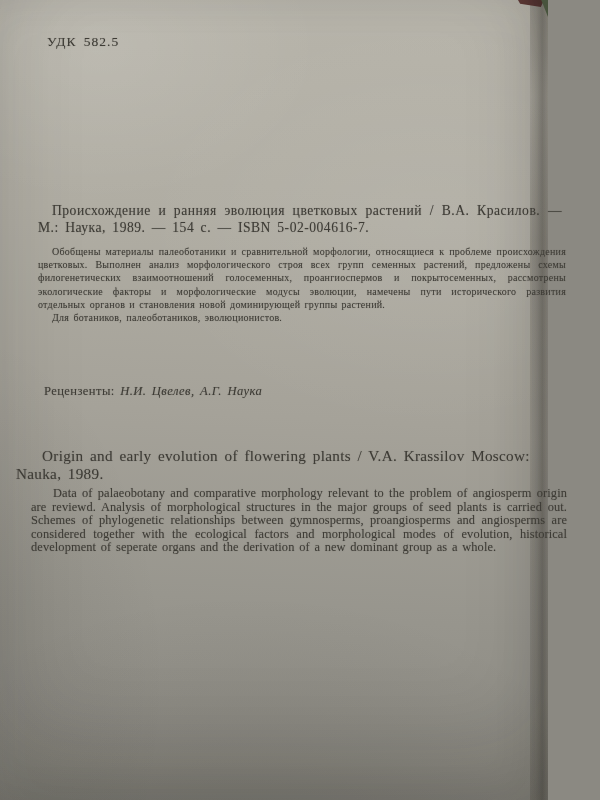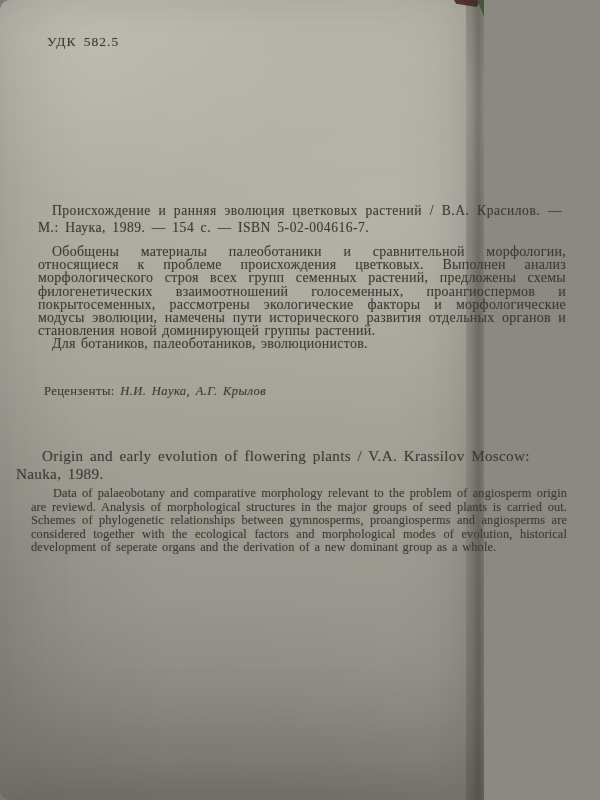--- a/index.html
+++ b/index.html
@@ -6,31 +6,30 @@
     margin: 0;
     padding: 0;
     width: 600px;
     height: 800px;
     overflow: hidden;
     background: #8b8982;
   }
 
   .photo {
     position: relative;
-    width: 484px;
+    width: 548px;
     height: 800px;
     font-family: "Liberation Serif", "DejaVu Serif", serif;
     color: #3e3c36;
     background-image:
       radial-gradient(ellipse 320px 220px at 18% 6%, rgba(255,255,255,0.10), rgba(255,255,255,0) 70%),
       radial-gradient(ellipse 420px 300px at 78% 28%, rgba(255,255,255,0.06), rgba(255,255,255,0) 70%),
       radial-gradient(ellipse 560px 420px at 45% 112%, rgba(20,18,14,0.14), rgba(20,18,14,0) 72%),
       radial-gradient(ellipse 300px 500px at -8% 85%, rgba(20,18,14,0.10), rgba(20,18,14,0) 70%),
       linear-gradient(183deg, #b7b4aa 0%, #b0ada3 28%, #a5a299 52%, #97958d 76%, #8c8a83 100%);
-    border-radius: 10px;
   }
 
   .vignette {
     position: absolute;
     inset: 0;
     box-shadow:
       inset 0 -50px 90px rgba(15,14,10,0.14),
       inset -18px 0 40px rgba(15,14,10,0.08),
       inset 0 18px 50px rgba(255,255,255,0.05);
     pointer-events: none;
@@ -87,21 +86,21 @@
     letter-spacing: 0.5px;
     word-spacing: 2.5px;
     text-indent: 14px;
     text-align: justify;
   }
 
   .ru-block {
     top: 245px;
     left: 38px;
     width: 528px;
-    font-size: 14px;
+    font-size: 10px;
     line-height: 13.2px;
     letter-spacing: 0.25px;
     word-spacing: 1.5px;
   }
   .ru-block p {
     margin: 0;
     text-indent: 14px;
   }
   .ru-block .justified { text-align: justify; }
 
@@ -162,21 +161,21 @@
 
   <div class="txt citation-ru">Происхождение и ранняя эволюция цветковых растений / В.А. Красилов. — М.: Наука, 1989. — 154 с. — ISBN 5-02-004616-7.</div>
 
   <div class="txt ru-block">
     <p class="justified">Обобщены материалы палеоботаники и сравнительной морфологии, относящиеся к проблеме происхождения цветковых. Выполнен анализ морфологического строя всех групп семенных растений, предложены схемы филогенетических взаимоотношений голосеменных, проангиоспермов и покрытосеменных, рассмотрены экологические факторы и морфологические модусы эволюции, намечены пути исторического развития отдельных органов и становления новой доминирующей группы растений.</p>
     <p>Для ботаников, палеоботаников, эволюционистов.</p>
   </div>
 
   <div class="txt reviewers">
     <span class="label">Рецензенты:</span>
-    <span class="it">Н.И. Наука, А.Г. Крылов</span>
+    <span class="it">Н.И. Цвелев, А.Г. Наука</span>
   </div>
 
 
   <div class="txt citation-en">Origin and early evolution of flowering plants / V.A. Krassilov Moscow: Nauka, 1989.</div>
 
   <div class="txt en-block">
     <p class="justified">Data of palaeobotany and comparative morphology relevant to the problem of angiosperm origin are reviewd. Analysis of morphological structures in the major groups of seed plants is carried out. Schemes of phylogenetic relationships between gymnosperms, proangiosperms and angiosperms are considered together with the ecological factors and morphological modes of evolution, historical development of seperate organs and the derivation of a new dominant group as a whole.</p>
   </div>
 
 </div>

